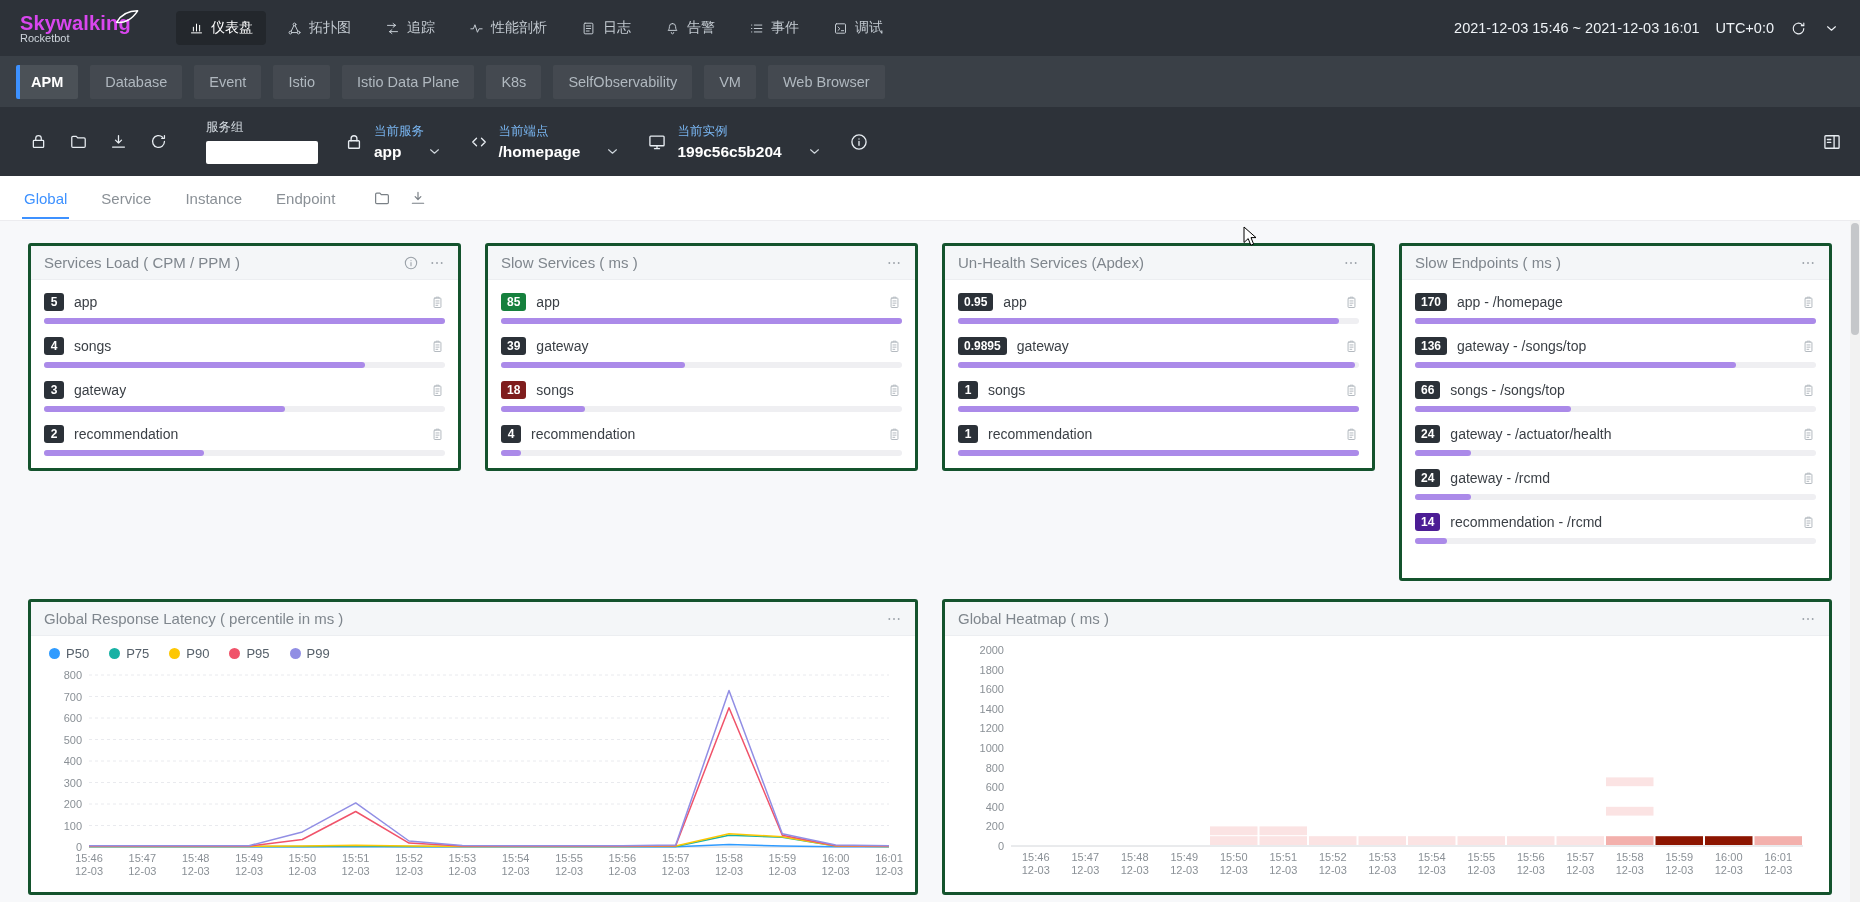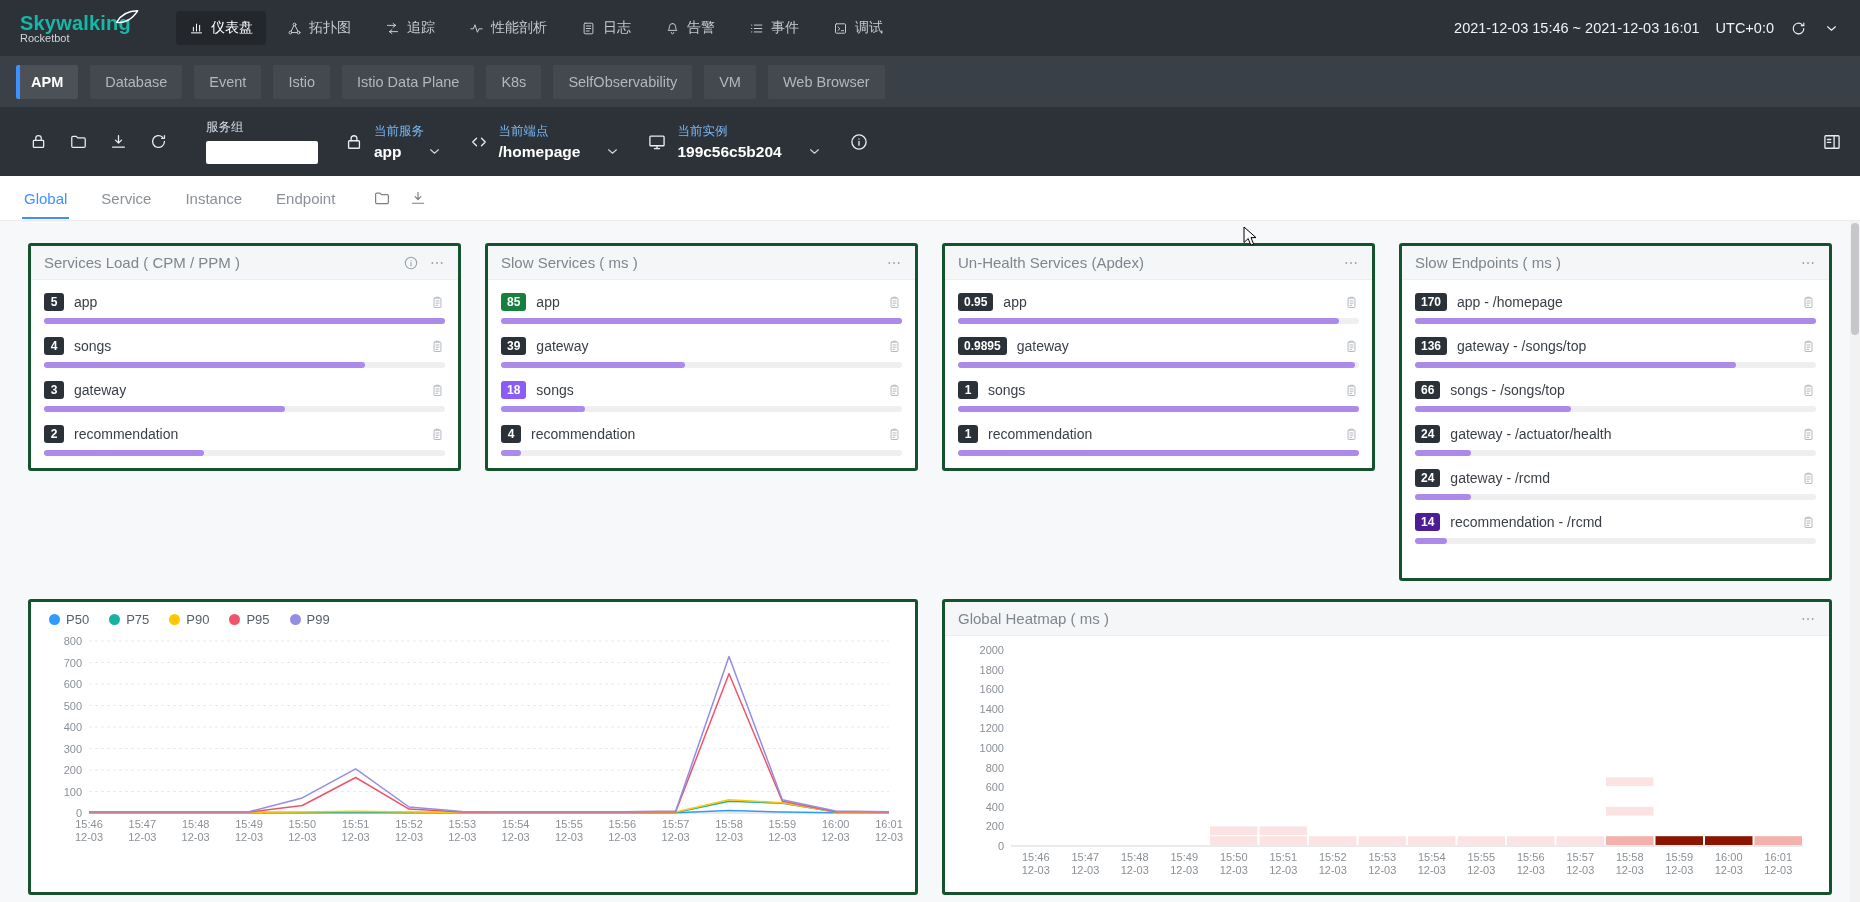--- a/index.html
+++ b/index.html
@@ -3,21 +3,21 @@
 <meta charset="utf-8">
 <style>
   *{margin:0;padding:0;box-sizing:border-box}
   html,body{width:1860px;height:902px;overflow:hidden}
   body{font-family:"Liberation Sans",sans-serif;background:#f7f8fa;color:#333;font-size:14px}
   .app{position:relative;width:1860px;height:902px}
 
   
   .topbar{height:56px;background:#2d3239;display:flex;align-items:center;padding:0 20px;color:#e8edf2}
   .logo{position:relative;width:150px;cursor:pointer}
-  .logo-title{font-size:20px;font-weight:700;color:#14b8a6;letter-spacing:.2px}
+  .logo-title{font-size:20px;font-weight:700;color:#d946ef;letter-spacing:.2px}
   .logo-sub{font-size:11px;color:#ced5dc;margin-top:-3px}
   .rocket{position:absolute;left:96px;top:-6px;width:22px;height:22px;transform:rotate(18deg)}
   .main-nav{display:flex;align-items:flex-end;gap:8px;margin-left:6px}
   .nav-item{display:flex;align-items:center;gap:7px;padding:8px 13px;border-radius:4px;color:#c3cad1;font-size:14px;cursor:pointer;white-space:nowrap}
   .nav-item.active{background:#23272c;color:#fff}
   .nav-ic svg{width:15px;height:15px;display:block}
   .topbar-right{margin-left:auto;display:flex;align-items:center;gap:16px;font-size:14.5px;color:#eef2f6}
   .ic svg{width:17px;height:17px;display:block}
   .ico-svg{fill:none;stroke:currentColor;stroke-width:1.6;stroke-linecap:round;stroke-linejoin:round}
 
@@ -441,21 +441,21 @@
                     <path d="M9.5 5V3.5h5V5M9.5 9.5h5M9.5 13h5M9.5 16.5h3"></path>
                   </svg>
                 </span>
               </div>
               <div class="bar-track">
                 <div class="bar-fill" style="width: 46%; background: rgb(171, 138, 233);"></div>
               </div>
             </div>
             <div class="list-row">
               <div class="lr-top">
-                <span class="badge" style="background: #8b5cf6; text-align: right;">18</span>
+                <span class="badge" style="background: #7f1d1d; text-align: right;">18</span>
                 <span class="lr-name">songs</span>
                 <span class="copy-icon">
                   <svg class="ico-svg" viewBox="0 0 24 24">
                     <rect x="6.5" y="5" width="11" height="15" rx="1"></rect>
                     <path d="M9.5 5V3.5h5V5M9.5 9.5h5M9.5 13h5M9.5 16.5h3"></path>
                   </svg>
                 </span>
               </div>
               <div class="bar-track">
                 <div class="bar-fill" style="width: 21%; background: rgb(171, 138, 233);"></div>
@@ -657,20 +657,32 @@
               <div class="bar-track">
                 <div class="bar-fill" style="width: 8%; background: rgb(171, 138, 233);"></div>
               </div>
             </div>
           </div>
         </section>
       </div>
 
     <div class="charts-row">
       <section class="card chart-card">
+        <div class="card-header">
+          <span class="card-title">Global Response Latency ( percentile in ms )</span>
+          <span class="card-menu">
+            <span class="hdr-ic">
+                <svg class="ico-svg" viewBox="0 0 24 24">
+                  <circle cx="5" cy="12" r="1.4" fill="currentColor" stroke="none"></circle>
+                  <circle cx="12" cy="12" r="1.4" fill="currentColor" stroke="none"></circle>
+                  <circle cx="19" cy="12" r="1.4" fill="currentColor" stroke="none"></circle>
+                </svg>
+              </span>
+          </span>
+        </div>
         <div class="legend" id="latency-legend">
             <span class="legend-item">
               <span class="legend-dot" style="background: rgb(47, 155, 255);"></span>
               <span>P50</span>
             </span>
             <span class="legend-item">
               <span class="legend-dot" style="background: rgb(24, 177, 164);"></span>
               <span>P75</span>
             </span>
             <span class="legend-item">

